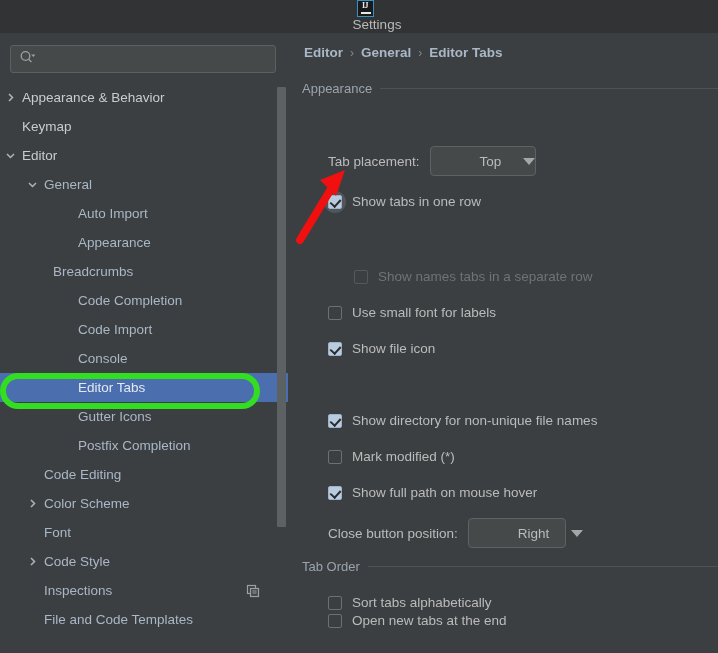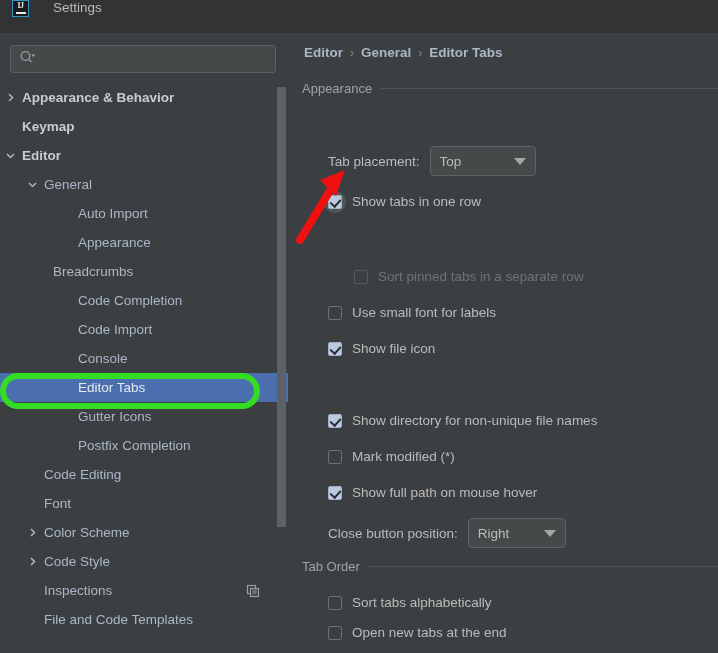--- a/index.html
+++ b/index.html
@@ -19,21 +19,23 @@
     background: #3c3f41;
   }
 
   
   .titlebar {
     position: absolute;
     left: 0; top: 0;
     width: 718px; height: 33px;
     background: #313335;
     display: flex;
+    align-items: center;
     padding-left: 12px;
+    flex-direction: column;
   }
   .ij-logo {
     width: 17px; height: 17px;
     background: #1a1a1a;
     border: 1px solid #3592c4;
     display: flex;
     align-items: flex-start;
     justify-content: center;
     position: relative;
     flex: none;
@@ -96,21 +98,21 @@
     color: #a9b7c6;
     font-size: 13.5px;
     white-space: nowrap;
   }
   .tree-row .arrow {
     position: absolute;
     width: 12px; height: 12px;
     display: flex; align-items: center; justify-content: center;
   }
   .tree-row .label { display: block; }
-  .tree-row.bold .label { font-weight: bold; color: #c8ccd0; }
+  .tree-row.bold .label { font-weight: normal; color: #c8ccd0; }
   .tree-row.selected {
     background: #4b6eaf;
   }
   .tree-row.selected .label { color: #e4e9ee; }
   .tree-row .trailing-icon {
     position: absolute;
     right: 28px;
     width: 14px; height: 14px;
   }
 
@@ -231,21 +233,21 @@
     height: 30px;
     background: #45494a;
     border: 1px solid #5e6265;
     border-radius: 4px;
     display: flex;
     align-items: center;
     padding: 0 9px;
     color: #bbbbbb;
     font-size: 13.5px;
   }
-  .combo .cval { flex: 1; }
+  .combo .cval { flex: 1; margin-left: 40px; }
   .combo .caret {
     width: 0; height: 0;
     border-left: 6px solid transparent;
     border-right: 6px solid transparent;
     border-top: 7px solid #a6a6a6;
     margin-left: 22px;
   }
 
   
   .annot {
@@ -335,29 +337,29 @@
         <div class="tree-row">
           <span class="label" style="margin-left: 78px;">Gutter Icons</span>
         </div>
         <div class="tree-row">
           <span class="label" style="margin-left: 78px;">Postfix Completion</span>
         </div>
         <div class="tree-row">
           <span class="label" style="margin-left: 44px;">Code Editing</span>
         </div>
         <div class="tree-row">
-          <span class="label" style="margin-left: 44px;">Font</span>
-        </div>
-        <div class="tree-row">
           <span class="arrow" style="left: 26px;">
             <svg width="11" height="11" viewBox="0 0 11 11">
               <polyline points="4,2 7.5,5.5 4,9" fill="none" stroke="#b0b4b8" stroke-width="1.5"></polyline>
             </svg>
           </span>
           <span class="label" style="margin-left: 44px;">Color Scheme</span>
+        </div>
+        <div class="tree-row">
+          <span class="label" style="margin-left: 44px;">Font</span>
         </div>
         <div class="tree-row">
           <span class="arrow" style="left: 26px;">
             <svg width="11" height="11" viewBox="0 0 11 11">
               <polyline points="4,2 7.5,5.5 4,9" fill="none" stroke="#b0b4b8" stroke-width="1.5"></polyline>
             </svg>
           </span>
           <span class="label" style="margin-left: 44px;">Code Style</span>
         </div>
         <div class="tree-row">
@@ -406,21 +408,21 @@
       <span class="cb-wrap">
         <span class="focus-ring"></span>
         <span class="cb on"></span>
       </span>
       <span class="cb-label">Show tabs in one row</span>
     </div>
 
 
     <div class="row disabled" style="left:66px; top:236px">
       <span class="cb off"></span>
-      <span class="cb-label">Sort pinned tabs in a separate row</span>
+      <span class="cb-label">Show names tabs in a separate row</span>
     </div>
 
     <div class="row" style="left:40px; top:272px">
       <span class="cb off"></span>
       <span class="cb-label">Use small font for labels</span>
     </div>
 
     <div class="row" style="left:40px; top:308px">
       <span class="cb on"></span>
       <span class="cb-label">Show file icon</span>
@@ -453,21 +455,21 @@
     <div class="group" style="top:526px">
       <span class="gtitle">Tab Order</span>
       <span class="gline"></span>
     </div>
 
     <div class="row" style="left:40px; top:562px">
       <span class="cb off"></span>
       <span class="cb-label">Sort tabs alphabetically</span>
     </div>
 
-    <div class="row" style="left:40px; top:592px">
+    <div class="row" style="left:40px; top:580px">
       <span class="cb off"></span>
       <span class="cb-label">Open new tabs at the end</span>
     </div>
   </div>
 
   <svg class="annot" viewBox="0 0 718 653" width="718" height="653">
     <g>
       <line x1="300" y1="240" x2="334" y2="184" stroke="#f01010" stroke-width="8" stroke-linecap="round"></line>
       <polygon points="345,170 320,180 336,196" fill="#f01010"></polygon>
     </g>

